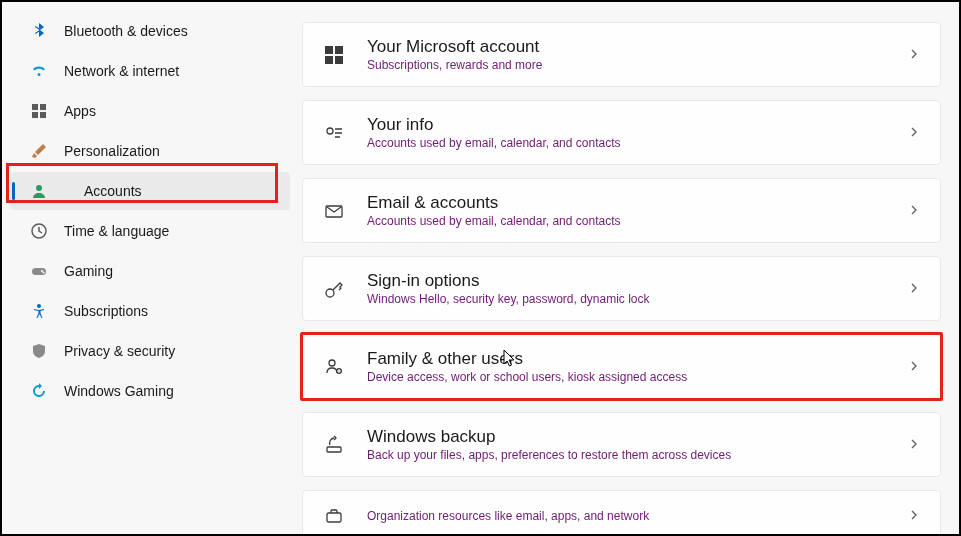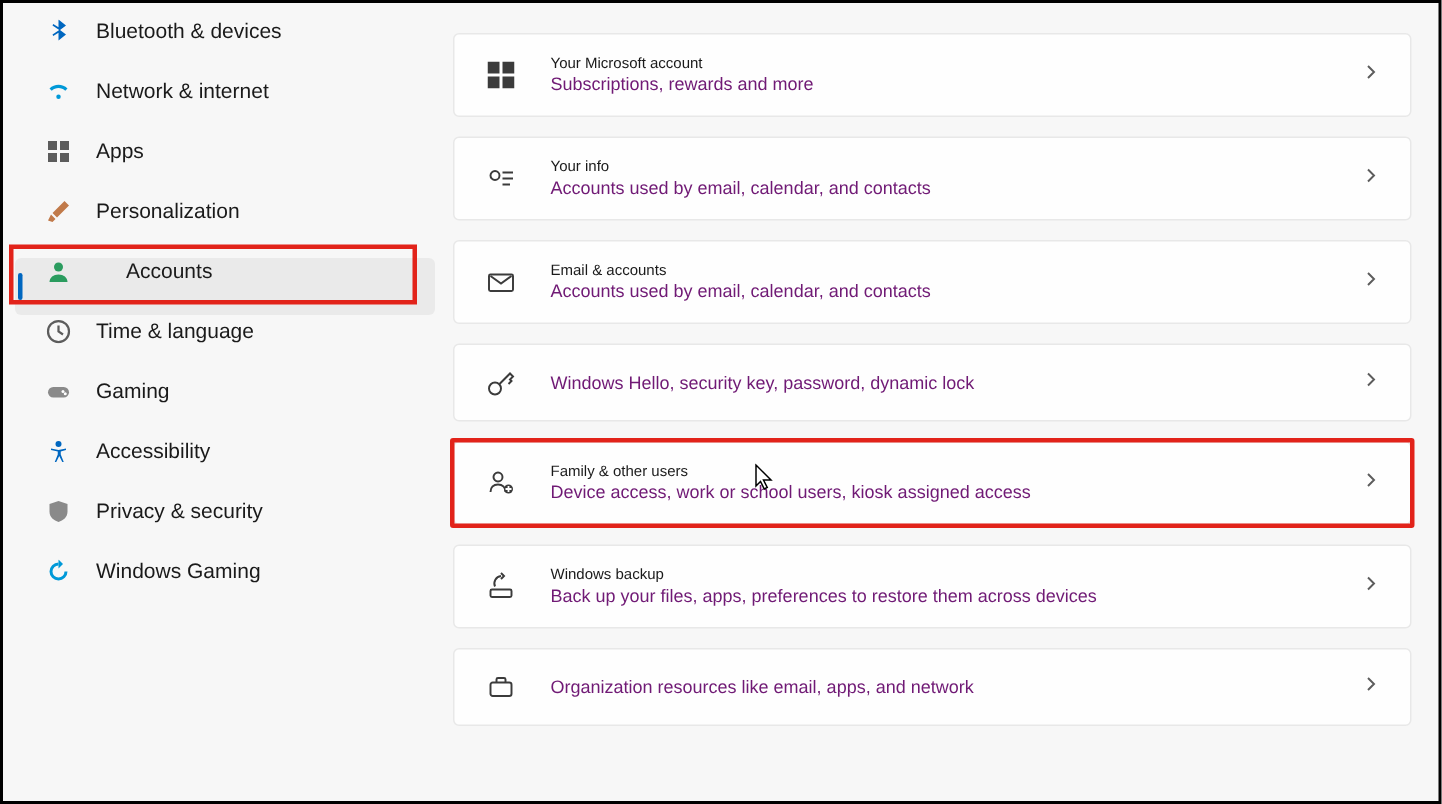--- a/index.html
+++ b/index.html
@@ -12,21 +12,21 @@
       border: 2px solid #000;
       display: flex;
     }
     .sidebar {
       width: 296px;
       padding: 8px 0;
       flex-shrink: 0;
     }
     .sidebar-item {
       display: flex;
-      align-items: flex-start;
+      align-items: center;
       height: 38px;
       padding: 0 12px 0 20px;
       margin: 2px 8px;
       border-radius: 4px;
       cursor: pointer;
       gap: 16px;
       font-size: 14px;
       color: #1a1a1a;
     }
     .sidebar-item.selected {
@@ -83,21 +83,21 @@
       width: 22px;
       height: 22px;
       display: flex;
       align-items: center;
       justify-content: center;
       flex-shrink: 0;
       color: #3b3b3b;
     }
     .card .card-text { flex: 1; }
     .card .card-title {
-      font-size: 10px;
+      font-size: 17px;
       color: #1a1a1a;
       margin-bottom: 1px;
     }
     .card .card-sub {
       font-size: 12px;
       color: #701a75;
     }
     .card .chevron {
       color: #5c5c5c;
       flex-shrink: 0;
@@ -184,21 +184,21 @@
       </span>
     <span>Gaming</span>
   </div>
   <div class="sidebar-item">
     <span class="icon">
         <svg viewBox="0 0 16 16" width="16" height="16">
           <circle cx="8" cy="3" r="2" fill="#0067c0"></circle>
           <path d="M3 6l5 1 5-1v1l-3.5 1v2l2 5h-1l-2-4-2 4h-1l2-5V8L3 7V6z" fill="#0067c0"></path>
         </svg>
       </span>
-    <span>Accessibility</span>
+    <span>Subscriptions</span>
   </div>
   <div class="sidebar-item">
     <span class="icon">
         <svg viewBox="0 0 16 16" width="16" height="16">
           <path d="M8 1l6 2v5c0 4-3 6-6 7-3-1-6-3-6-7V3l6-2z" fill="#8a8a8a"></path>
         </svg>
       </span>
     <span>Privacy &amp; security</span>
   </div>
   <div class="sidebar-item">
@@ -267,20 +267,21 @@
   </div>
 
   <div class="card">
     <span class="card-icon">
         <svg viewBox="0 0 20 20" width="20" height="20">
           <circle cx="6" cy="14" r="4" fill="none" stroke="#3b3b3b" stroke-width="1.3"></circle>
           <path d="M9 11l7-7 2 2-2 2 1 1-2 2" stroke="#3b3b3b" stroke-width="1.3" fill="none"></path>
         </svg>
       </span>
     <div class="card-text">
+      <div class="card-title">Sign-in options</div>
       <div class="card-sub">Windows Hello, security key, password, dynamic lock</div>
     </div>
     <span class="chevron"><svg viewBox="0 0 12 12" width="12" height="12">
           <path d="M4 2l4 4-4 4" stroke="currentColor" stroke-width="1.3" fill="none"></path>
         </svg></span>
   </div>
 
   <div class="card">
     <div class="highlight-card"></div>
     <span class="card-icon">

